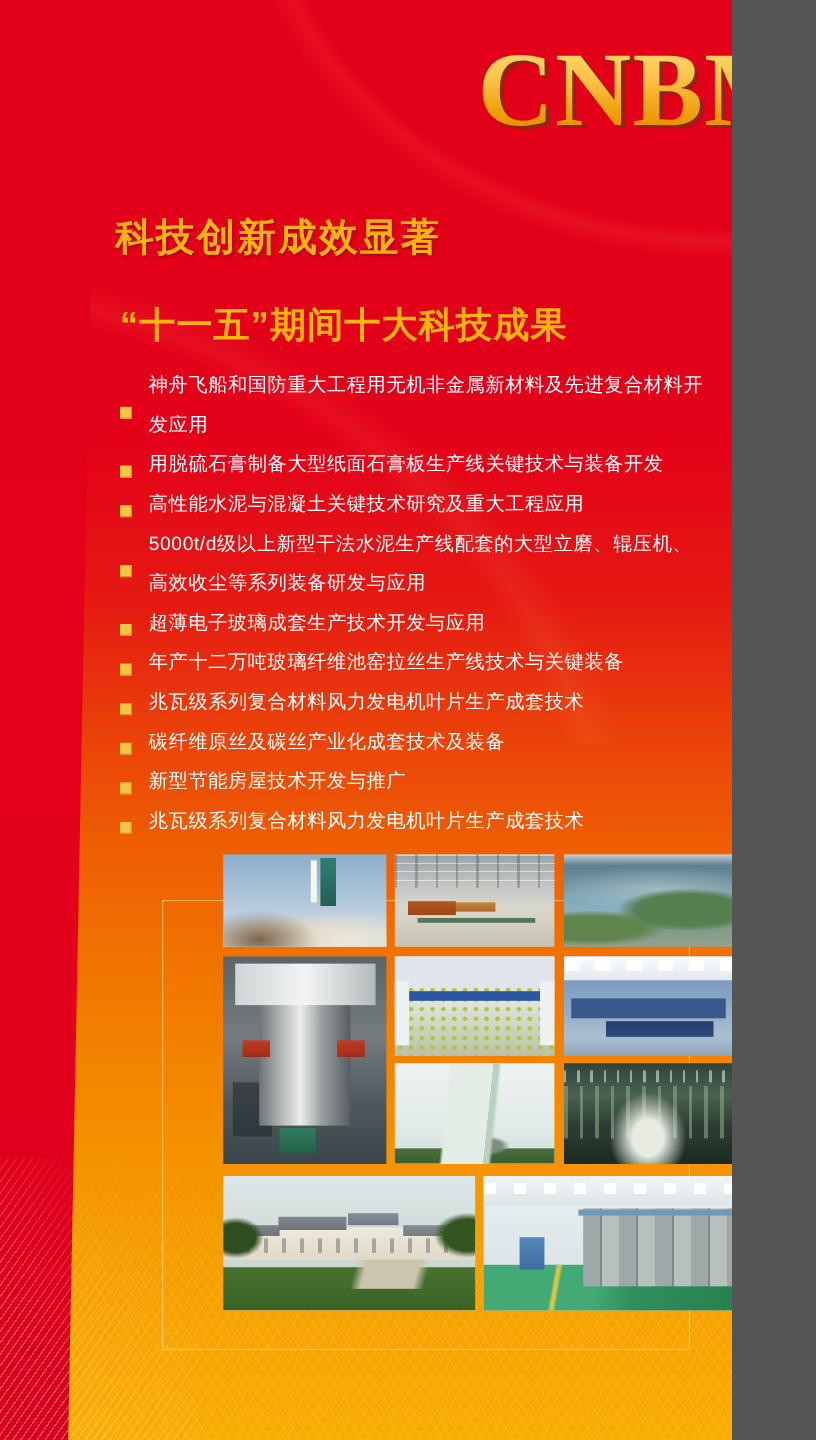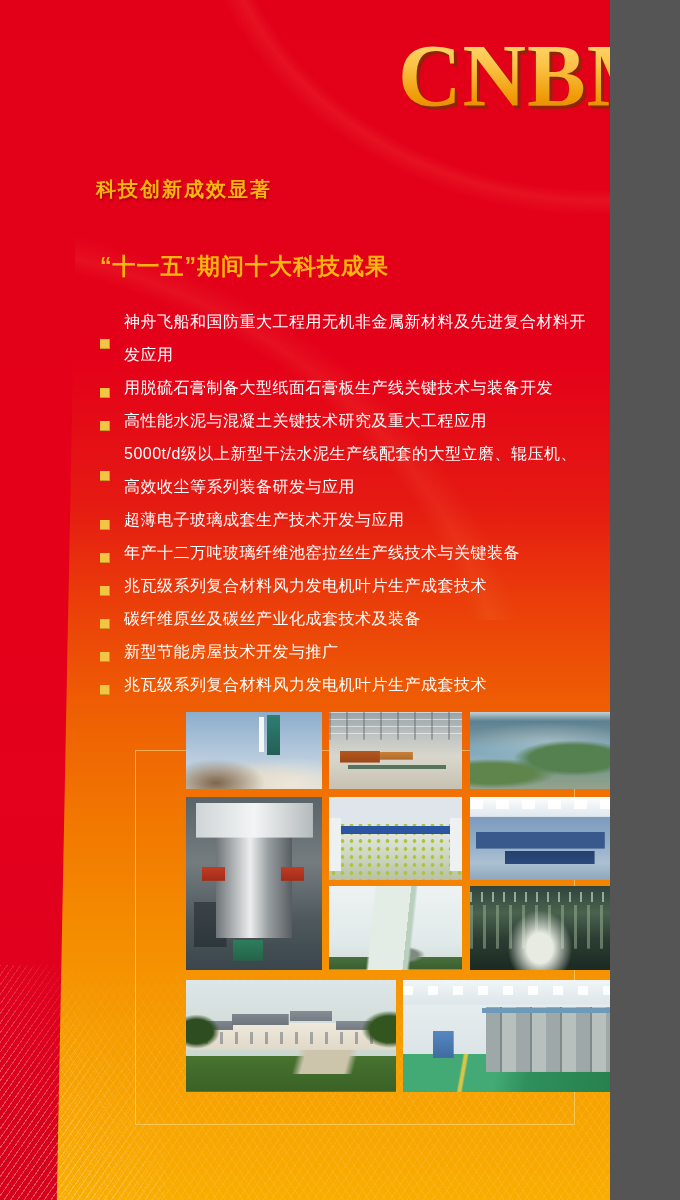--- a/index.html
+++ b/index.html
@@ -38,24 +38,24 @@
   .logo{position:absolute;top:26px;left:398px;width:252px;height:100px;z-index:5;
     font-family:"Liberation Serif","DejaVu Serif",serif;font-weight:bold;
     font-size:88px;line-height:100px;letter-spacing:1px;text-align:left;}
   .logo .shadow{position:absolute;left:3px;top:3px;color:#7e2d00;opacity:.8;}
   .logo .face{position:absolute;left:0;top:0;
     background:linear-gradient(180deg,#ffe07a 5%, #fbc247 40%, #f09c07 70%, #d97c00 100%);
     -webkit-background-clip:text;background-clip:text;color:transparent;}
   
   .main-title{position:absolute;left:96px;top:176px;z-index:5;
     font-family:"Liberation Serif","DejaVu Serif",serif;
-    font-size:20px;font-weight:bold;color:#f8b413;letter-spacing:2px;
+    font-size:32px;font-weight:bold;color:#f8b413;letter-spacing:2px;
     text-shadow:1px 2px 2px rgba(110,0,0,.45);}
   .sub-title{position:absolute;left:100px;top:251px;z-index:5;
-    font-size:23px;font-weight:bold;color:#fbb60e;letter-spacing:1px;}
+    font-size:30px;font-weight:bold;color:#fbb60e;letter-spacing:1px;}
   
   .ach-list{position:absolute;left:100px;top:305px;width:486px;z-index:5;
     list-style:none;margin:0;padding:0;}
   .ach-list li{display:flex;align-items:center;}
   .ach-list .bullet{flex:0 0 10px;width:10px;height:10px;margin:11px 14px 0 0;
     background:#f2c545;box-shadow:inset -1px -1px 0 #cf9a1a;}
   .ach-list .txt{color:#ffffff;font-size:16px;line-height:33px;letter-spacing:.5px;width:462px;}
   
   .ph{position:absolute;z-index:5;overflow:hidden;}
   .ph-rocket{left:186px;top:712px;width:136px;height:77px;

